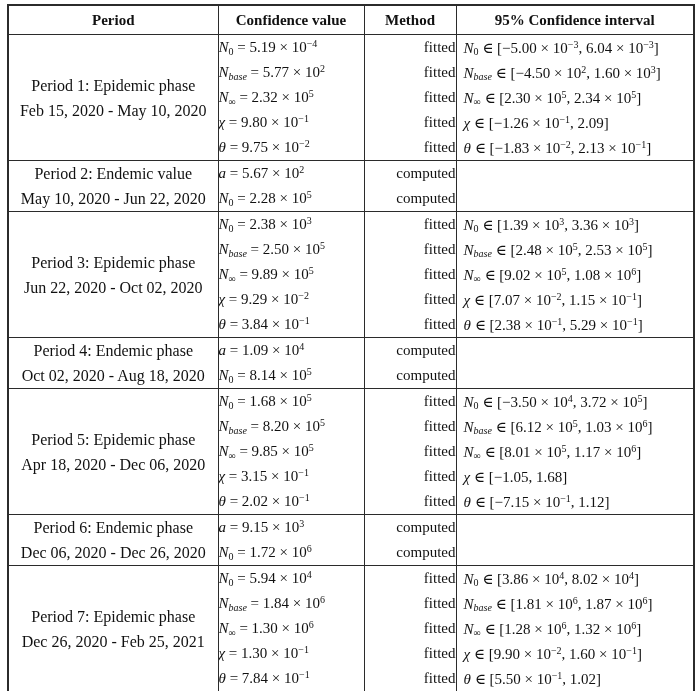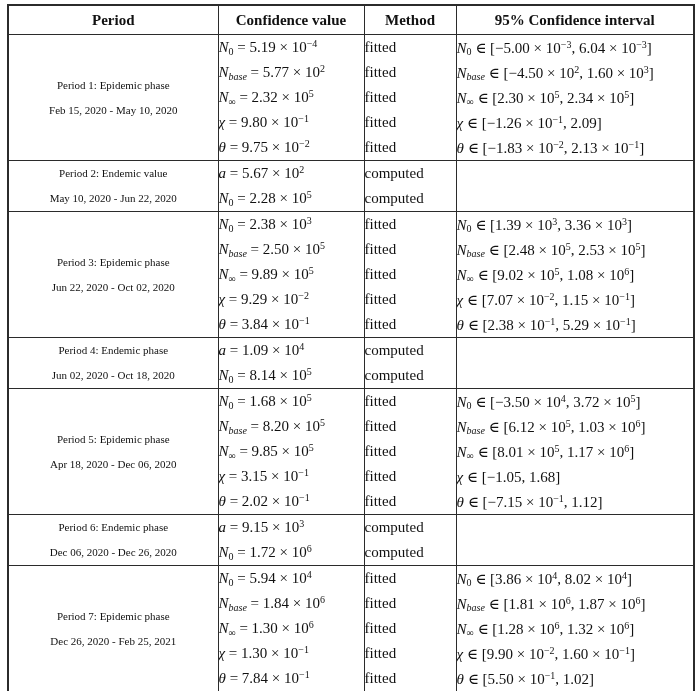--- a/index.html
+++ b/index.html
@@ -51,25 +51,25 @@
     text-align: center;
     border-bottom: 1.5px solid var(--border);
     font-size: 15px;
   }
   tbody td { height: 25px; }
   tr.block-start td { border-top: 1.5px solid var(--border); }
 
   td.period-cell { text-align: center; }
   .period-title, .period-dates {
     line-height: 25px;
-    font-size: 11px;
+    font-size: 16px;
   }
   td.param-cell  { }
-  td.method-cell { text-align: left; margin-top: 41px; }
-  td.ci-cell     { text-align: left; }
+  td.method-cell { text-align: right; margin-top: 41px; }
+  td.ci-cell     { text-align: left; padding-left: 7px; }
 
   sup {
     font-size: 10px;
     vertical-align: baseline;
     position: relative;
     top: -0.5em;
     line-height: 0;
   }
   sub {
     font-size: 10px;
@@ -168,21 +168,21 @@
           <td class="ci-cell"><i>χ</i> ∈ [7.07 × 10<sup>−2</sup>, 1.15 × 10<sup>−1</sup>]</td>
         </tr>
         <tr>
           <td class="param-cell"><i>θ</i> = 3.84 × 10<sup>−1</sup></td>
           <td class="method-cell">fitted</td>
           <td class="ci-cell"><i>θ</i> ∈ [2.38 × 10<sup>−1</sup>, 5.29 × 10<sup>−1</sup>]</td>
         </tr>
         <tr class="block-start">
           <td rowspan="2" class="period-cell">
             <div class="period-title">Period 4: Endemic phase</div>
-            <div class="period-dates">Jun 02, 2020 - Oct 18, 2020</div>
+            <div class="period-dates">Oct 02, 2020 - Aug 18, 2020</div>
           </td>
           <td class="param-cell"><i>a</i> = 1.09 × 10<sup>4</sup></td>
           <td class="method-cell">computed</td>
           <td class="ci-cell"></td>
         </tr>
         <tr>
           <td class="param-cell"><i>N</i><sub>0</sub> = 8.14 × 10<sup>5</sup></td>
           <td class="method-cell">computed</td>
           <td class="ci-cell"></td>
         </tr>

